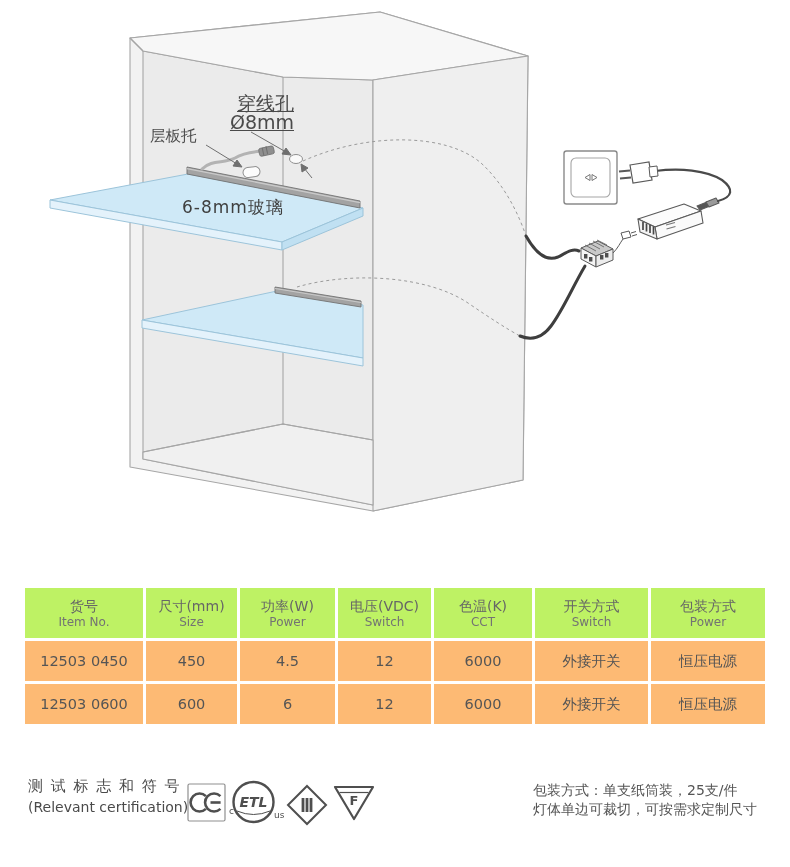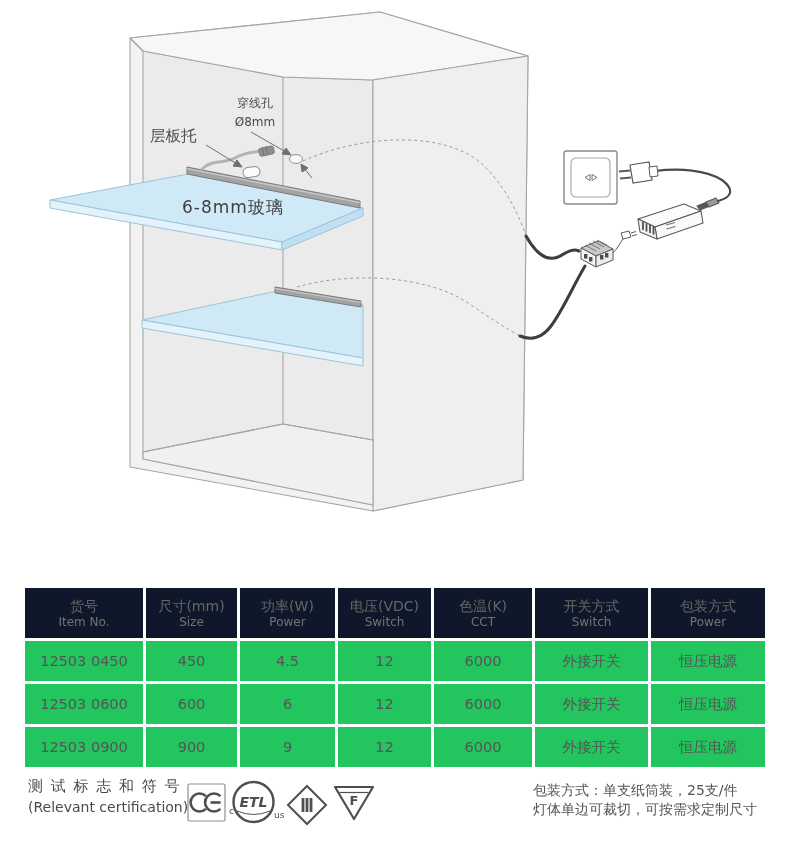--- a/index.html
+++ b/index.html
@@ -4,30 +4,30 @@
 <style>
   * { margin:0; padding:0; box-sizing:border-box; }
   html,body { background:#fff; }
   .page {
     position:relative; width:790px; height:867px; background:#ffffff;
     font-family:"DejaVu Sans","Liberation Sans",sans-serif; overflow:hidden;
   }
   .diagram { position:absolute; left:0; top:0; width:790px; height:582px; }
   .diagram svg { position:absolute; left:0; top:0; }
   .lbl { position:absolute; color:#4a4a4a; }
-  .lbl-hole { left:216px; top:94px; width:78px; text-align:center; font-size:12px; line-height:19px; }
+  .lbl-hole { left:216px; top:94px; width:78px; text-align:right; font-size:19px; line-height:19px;text-decoration:underline; }
   .lbl-support { left:150px; top:126px; font-size:15.5px; }
   .lbl-glass { left:182px; top:196px; font-size:17px; letter-spacing:1px; color:#3f3f3f; }
   .lbl-power { left:566px; top:99px; font-size:15px; line-height:21px; color:#4c4c4c; }
 
   table.spec { position:absolute; left:22px; top:585px; width:746px; border-collapse:separate; border-spacing:3px; table-layout:fixed; }
-  table.spec th { background:#0f172a; height:50px; font-weight:normal; color:#666; vertical-align:middle; text-align:center; }
+  table.spec th { background:#bef264; height:50px; font-weight:normal; color:#666; vertical-align:middle; text-align:center; }
   table.spec th .zh { display:block; font-size:14px; line-height:18px; }
   table.spec th .en { display:block; font-size:12px; line-height:15px; color:#737373; }
-  table.spec td { background:#22c55e; height:40px; text-align:center; vertical-align:middle; font-size:14.5px; color:#555; }
+  table.spec td { background:#fdba74; height:40px; text-align:center; vertical-align:middle; font-size:14.5px; color:#555; }
 
   .footer { position:absolute; left:0; top:769px; width:786px; height:92px; }
   .cert-label { position:absolute; left:28px; top:8px; color:#4a4a4a; }
   .cert-label .zh { display:block; font-size:15px; line-height:19px; letter-spacing:1.5px; }
   .cert-label .en { display:block; font-size:14px; line-height:18px; margin-top:2px; }
   .cert-icon { position:absolute; top:0; }
   .packaging { position:absolute; left:533px; top:12px; font-size:14px; line-height:19px; color:#555; }
 </style>
 </head>
 <body>
@@ -197,29 +197,20 @@
       </tr>
       <tr>
         <td>12503 0600</td>
         <td>600</td>
         <td>6</td>
         <td>12</td>
         <td>6000</td>
         <td>外接开关</td>
         <td>恒压电源</td>
       </tr>
-      <tr>
-        <td>12503 0900</td>
-        <td>900</td>
-        <td>9</td>
-        <td>12</td>
-        <td>6000</td>
-        <td>外接开关</td>
-        <td>恒压电源</td>
-      </tr>
     </tbody>
   </table>
 
   <div class="footer">
     <div class="cert-label">
       <span class="zh">测 试 标 志 和 符 号</span>
       <span class="en">(Relevant certification):</span>
     </div>
 
     <svg class="cert-icon" style="left:187px; top:14px" width="39" height="39" viewBox="0 0 39 39">

